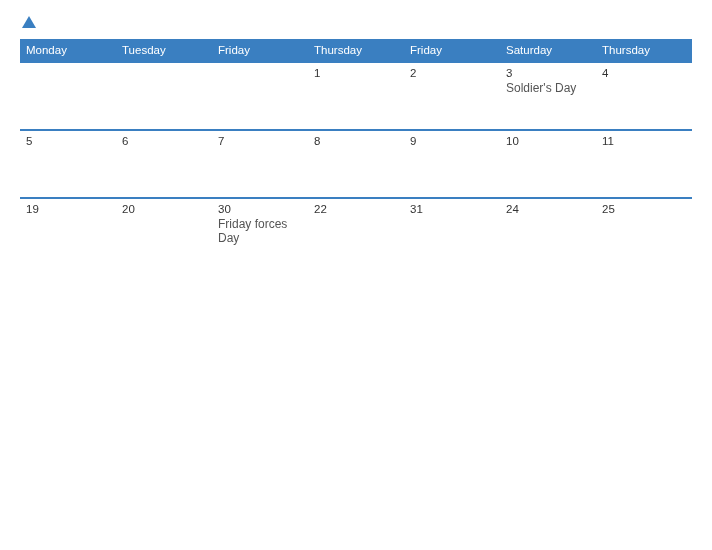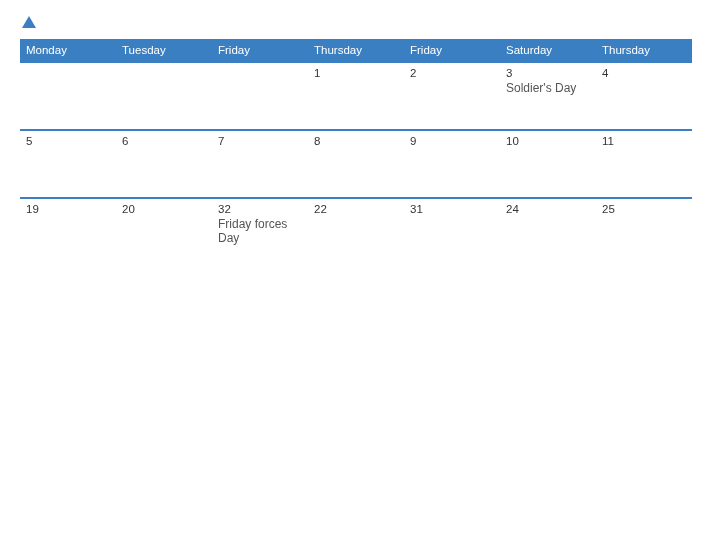--- a/index.html
+++ b/index.html
@@ -175,21 +175,21 @@
           </td>
         </tr>
         <tr>
           <td>
             <span class="day-num">19</span>
           </td>
           <td>
             <span class="day-num">20</span>
           </td>
           <td>
-            <span class="day-num">32</span>
+            <span class="day-num">30</span>
             <span class="holiday">Friday forces Day</span>
           </td>
           <td>
             <span class="day-num">22</span>
           </td>
           <td>
             <span class="day-num">31</span>
           </td>
           <td>
             <span class="day-num">24</span>

